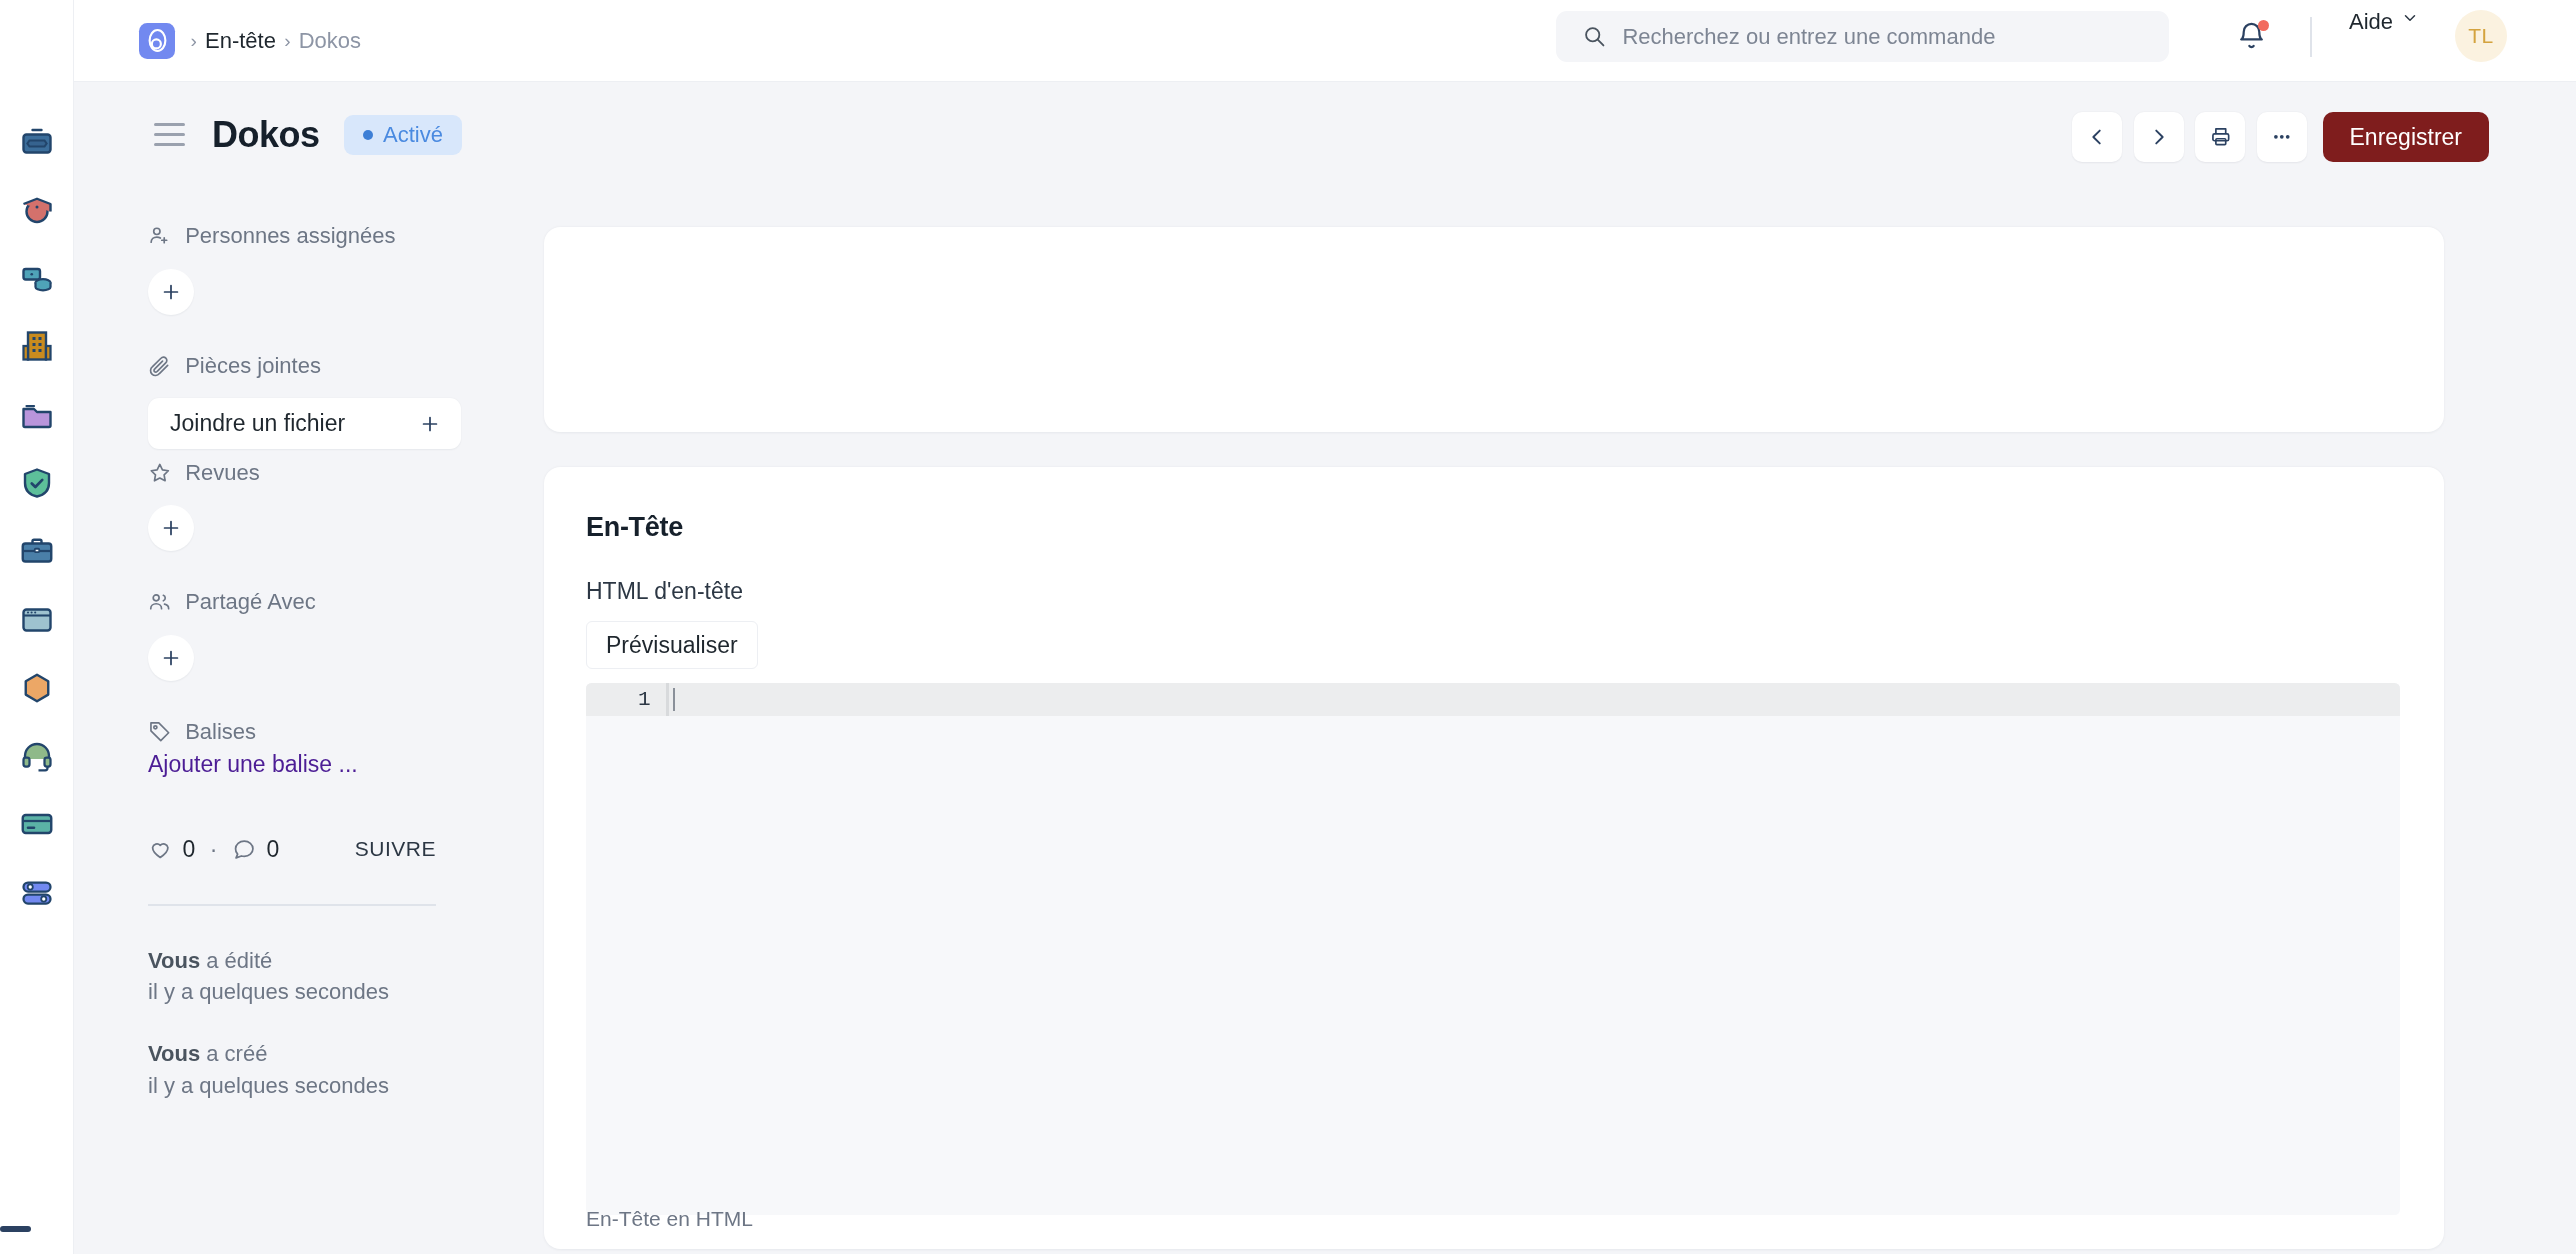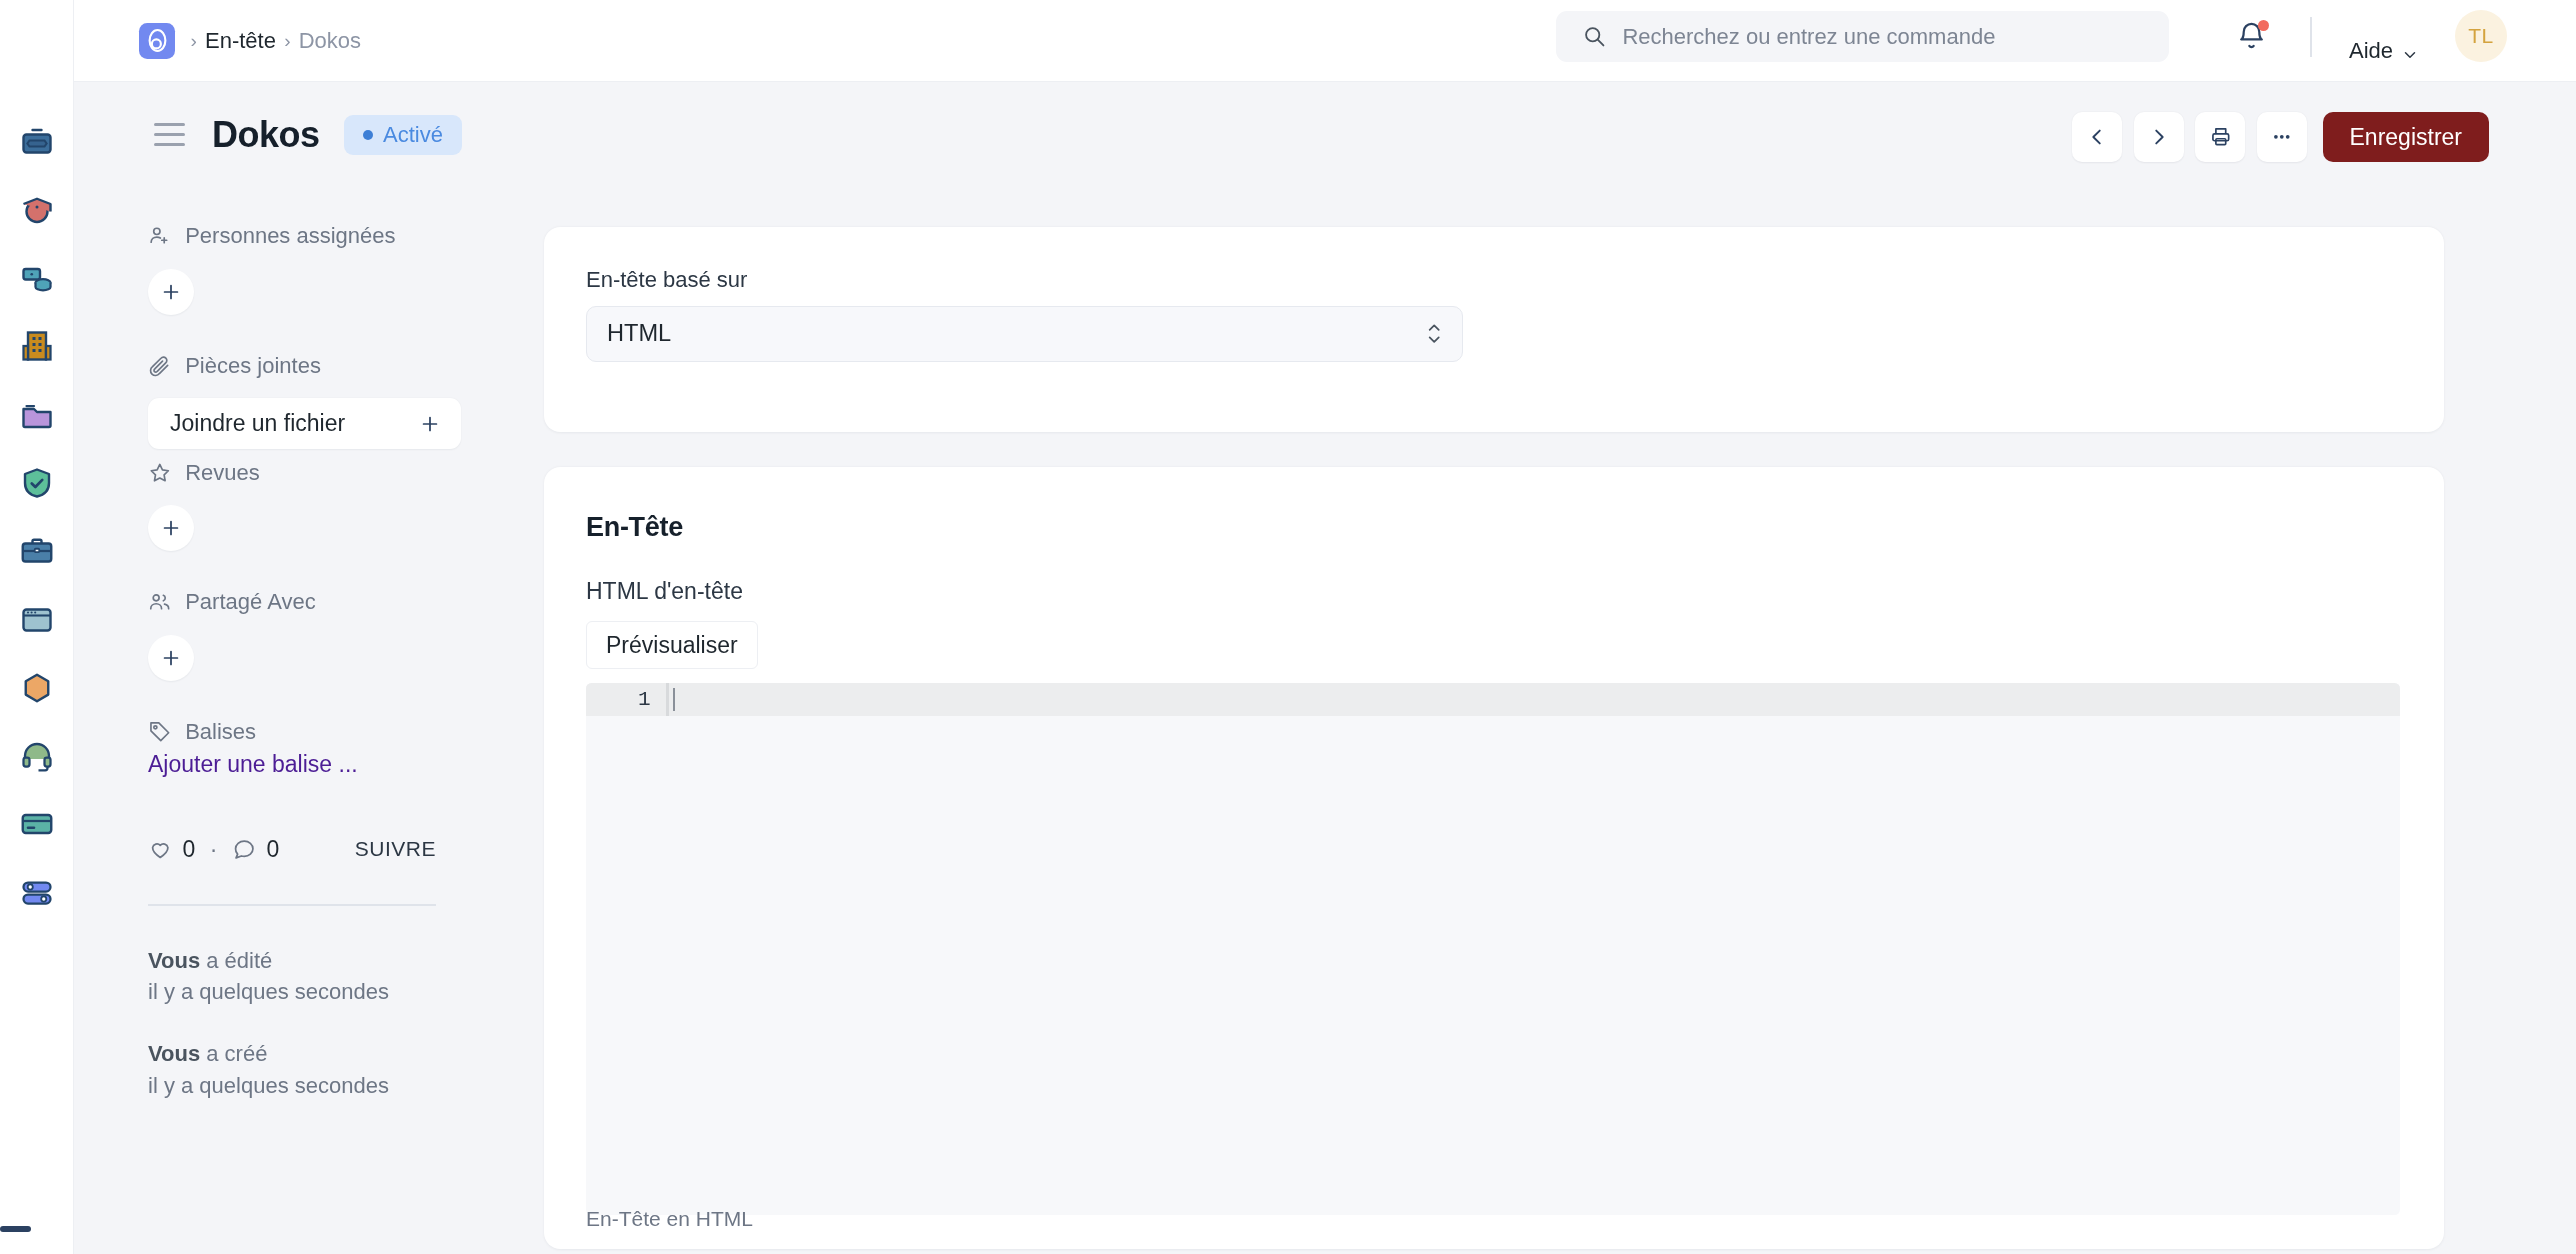--- a/index.html
+++ b/index.html
@@ -78,21 +78,21 @@
     position: absolute; right: 1.8px; top: 0px;
     width: 11px; height: 11px; border-radius: 50%;
     background: #F26B5E;
   }
   #topbar-divider {
     position: absolute; left: 2236px; top: 17.3px;
     width: 1.8px; height: 40px; background: #DFE3EA;
   }
   #help-menu {
     position: absolute; left: 2275px; top: 9px;
-    height: 55px; display: flex; align-items: flex-end; gap: 8.2px;
+    height: 55px; display: flex; align-items: flex-start; gap: 8.2px;
     cursor: pointer;
   }
   #help-label { font-size: 22px; color: #1F272E; }
   #avatar {
     position: absolute; left: 2381px; top: 10px;
     width: 52px; height: 52px; border-radius: 50%;
     background: #FBF2E0;
     display: flex; align-items: center; justify-content: center;
     color: #D4A33F; font-size: 21px; letter-spacing: 0.5px;
     cursor: pointer;
@@ -555,34 +555,20 @@
     <div class="activity-item">
       <span class="activity-who">Vous</span><span class="activity-what"> a créé</span>
       <span class="activity-when">il y a quelques secondes</span>
     </div>
   </div>
 </div>
 
 <div id="main">
 
   <div class="card" id="card-settings">
-    <div>
-      <div class="field-label">En-tête basé sur</div>
-      <div id="select-wrap">
-        <span id="select-value">HTML</span>
-        <span id="select-arrows">
-          <svg width="16.4" height="10" viewBox="0 0 18 11" fill="none" stroke="#4A545F" stroke-width="1.9">
-              <path d="M4 8L9 3l5 5" stroke-linecap="round" stroke-linejoin="round"></path>
-            </svg>
-          <svg width="16.4" height="10" viewBox="0 0 18 11" fill="none" stroke="#4A545F" stroke-width="1.9">
-              <path d="M4 3l5 5 5-5" stroke-linecap="round" stroke-linejoin="round"></path>
-            </svg>
-        </span>
-      </div>
-    </div>
 
   </div>
 
   <div class="card" id="card-header-html">
     <div id="section-title">En-Tête</div>
     <div id="html-field-label">HTML d'en-tête</div>
     <button id="preview-button">Prévisualiser</button>
 
     <div id="code-editor">
       <div id="code-active-line"></div>

